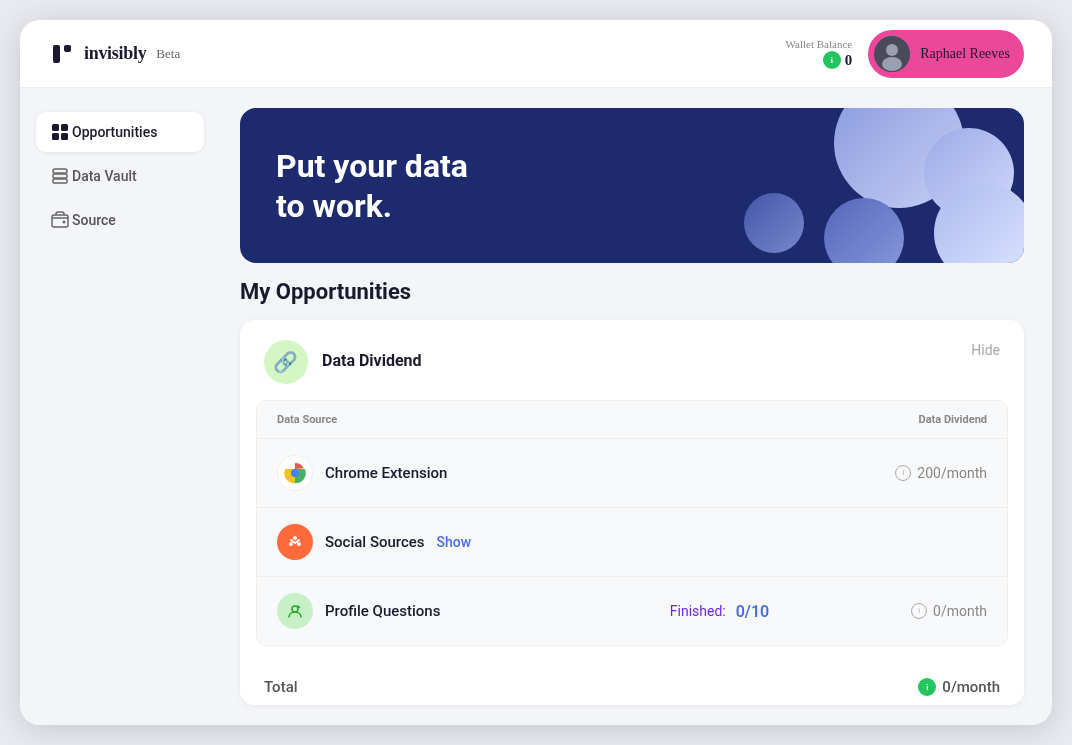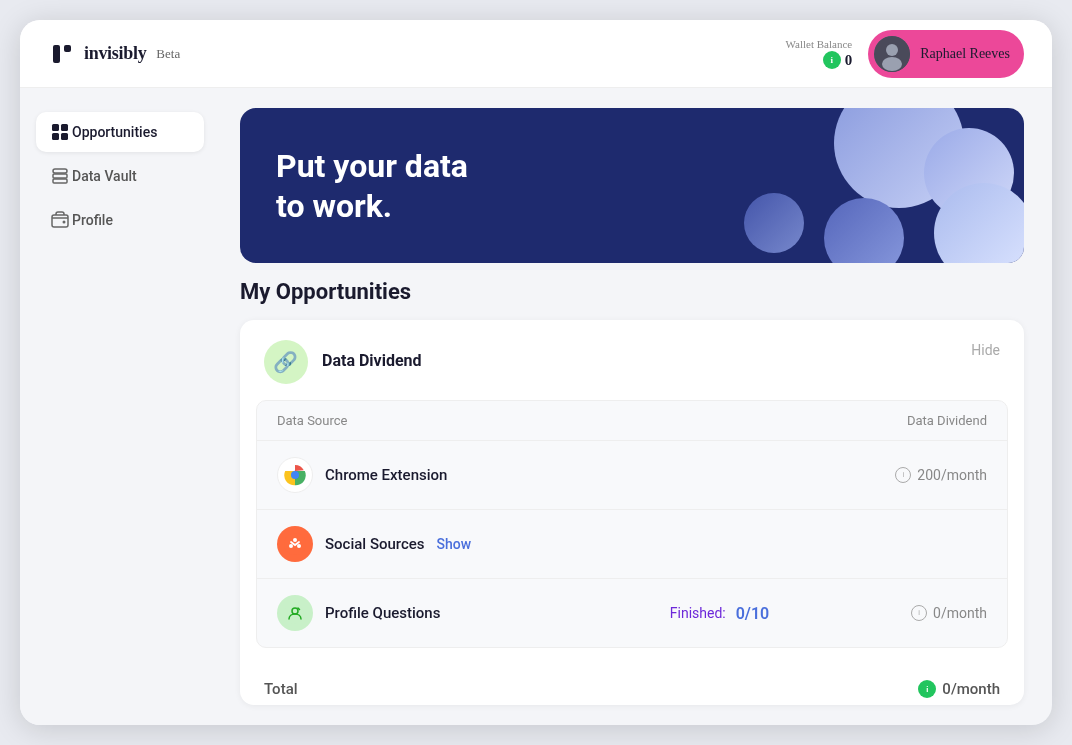--- a/index.html
+++ b/index.html
@@ -276,23 +276,23 @@
       overflow: hidden;
       border: 1px solid #eee;
     }
     .table-header {
       display: flex;
       justify-content: space-between;
       padding: 12px 20px;
       border-bottom: 1px solid #eee;
     }
     .table-header-text {
-      font-size: 13px;
+      font-size: 11px;
       color: #888;
-      font-weight: 400;
+      font-weight: 700;
     }
     .table-row {
       display: flex;
       align-items: center;
       padding: 16px 20px;
       border-bottom: 1px solid #eee;
     }
     .table-row:last-child { border-bottom: none; }
     .table-row-left {
       display: flex;
@@ -484,21 +484,21 @@
       </div>
       <div class="sidebar-item">
         <span class="sidebar-icon">
           <svg width="18" height="18" viewBox="0 0 18 18" fill="none">
             <rect x="1" y="4" width="16" height="12" rx="2" stroke="#666" stroke-width="1.5"></rect>
             <path d="M1 7h16" stroke="#666" stroke-width="1.5"></path>
             <circle cx="13" cy="11" r="1.5" fill="#666"></circle>
             <path d="M5 4V3a2 2 0 012-2h4a2 2 0 012 2v1" stroke="#666" stroke-width="1.5"></path>
           </svg>
         </span>
-        <span>Profile</span>
+        <span>Source</span>
       </div>
     </aside>
 
     <div class="content-area">
 
       <div class="hero-banner">
         <div class="hero-text">
           <div class="hero-title">
             <span>Put your data</span><br>
             <span>to work.</span>

